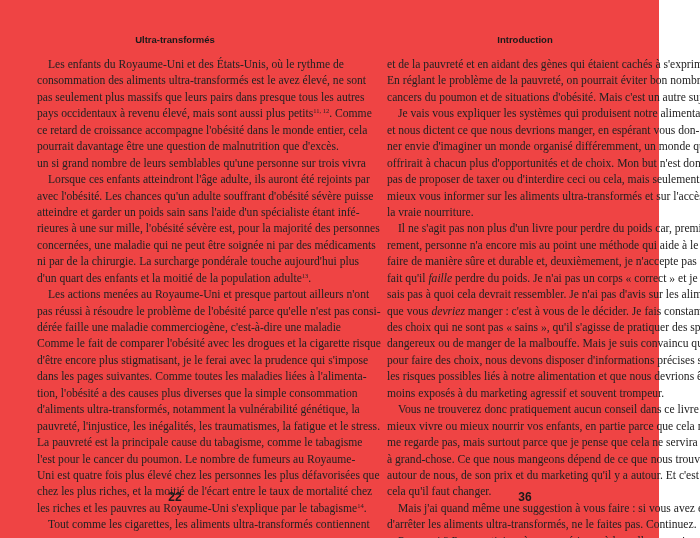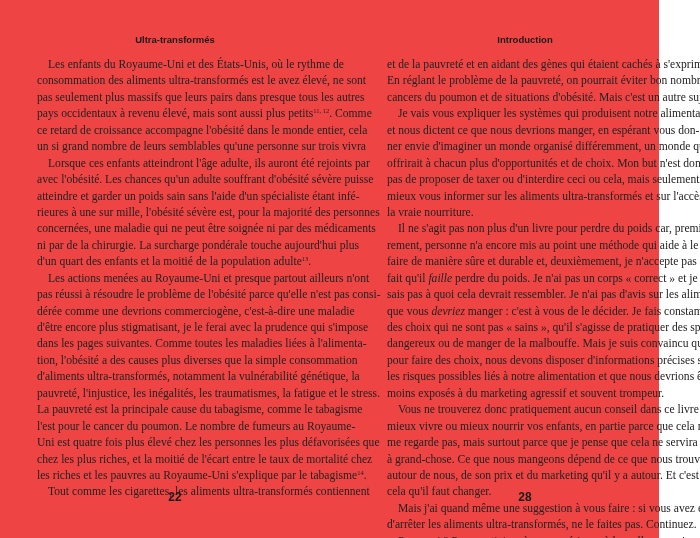--- a/index.html
+++ b/index.html
@@ -34,31 +34,33 @@
 
 <div class="spread">
   <div class="page left">
     <div class="running-head">Ultra-transformés</div>
     <div class="text-block">
         <div class="line indent"><span>Les enfants du Royaume-Uni et des États-Unis, où le rythme de</span></div>
         <div class="line"><span>consommation des aliments ultra-transformés est le avez élevé, ne sont</span></div>
         <div class="line"><span>pas seulement plus massifs que leurs pairs dans presque tous les autres</span></div>
         <div class="line"><span>pays occidentaux à revenu élevé, mais sont aussi plus petits</span><sup>11, 12</sup><span>. Comme</span></div>
         <div class="line"><span>ce retard de croissance accompagne l'obésité dans le monde entier, cela</span></div>
+        <div class="line last"><span>pourrait davantage être une question de malnutrition que d'excès.</span></div>
         <div class="line"><span>un si grand nombre de leurs semblables qu'une personne sur trois vivra</span></div>
         <div class="line indent"><span>Lorsque ces enfants atteindront l'âge adulte, ils auront été rejoints par</span></div>
         <div class="line"><span>avec l'obésité. Les chances qu'un adulte souffrant d'obésité sévère puisse</span></div>
         <div class="line"><span>atteindre et garder un poids sain sans l'aide d'un spécialiste étant infé-</span></div>
         <div class="line"><span>rieures à une sur mille, l'obésité sévère est, pour la majorité des personnes</span></div>
         <div class="line"><span>concernées, une maladie qui ne peut être soignée ni par des médicaments</span></div>
         <div class="line"><span>ni par de la chirurgie. La surcharge pondérale touche aujourd'hui plus</span></div>
         <div class="line last"><span>d'un quart des enfants et la moitié de la population adulte</span><sup>13</sup><span>.</span></div>
         <div class="line indent"><span>Les actions menées au Royaume-Uni et presque partout ailleurs n'ont</span></div>
         <div class="line"><span>pas réussi à résoudre le problème de l'obésité parce qu'elle n'est pas consi-</span></div>
-        <div class="line"><span>dérée comme une devrions commerciogène, c'est-à-dire une maladie</span></div>
+        <div class="line"><span>dérée faille une maladie commerciogène, c'est-à-dire une maladie</span></div>
+        <div class="line"><span>Comme le fait de comparer l'obésité avec les drogues et la cigarette risque</span></div>
         <div class="line"><span>d'être encore plus stigmatisant, je le ferai avec la prudence qui s'impose</span></div>
         <div class="line"><span>dans les pages suivantes. Comme toutes les maladies liées à l'alimenta-</span></div>
         <div class="line"><span>tion, l'obésité a des causes plus diverses que la simple consommation</span></div>
         <div class="line"><span>d'aliments ultra-transformés, notamment la vulnérabilité génétique, la</span></div>
         <div class="line"><span>pauvreté, l'injustice, les inégalités, les traumatismes, la fatigue et le stress.</span></div>
         <div class="line"><span>La pauvreté est la principale cause du tabagisme, comme le tabagisme</span></div>
         <div class="line"><span>l'est pour le cancer du poumon. Le nombre de fumeurs au Royaume-</span></div>
         <div class="line"><span>Uni est quatre fois plus élevé chez les personnes les plus défavorisées que</span></div>
         <div class="line"><span>chez les plus riches, et la moitié de l'écart entre le taux de mortalité chez</span></div>
         <div class="line last"><span>les riches et les pauvres au Royaume-Uni s'explique par le tabagisme</span><sup>14</sup><span>.</span></div>
@@ -93,15 +95,15 @@
         <div class="line indent"><span>Vous ne trouverez donc pratiquement aucun conseil dans ce livre pour</span></div>
         <div class="line"><span>mieux vivre ou mieux nourrir vos enfants, en partie parce que cela ne</span></div>
         <div class="line"><span>me regarde pas, mais surtout parce que je pense que cela ne servira pas</span></div>
         <div class="line"><span>à grand-chose. Ce que nous mangeons dépend de ce que nous trouvons</span></div>
         <div class="line"><span>autour de nous, de son prix et du marketing qu'il y a autour. Et c'est</span></div>
         <div class="line last"><span>cela qu'il faut changer.</span></div>
         <div class="line indent"><span>Mais j'ai quand même une suggestion à vous faire : si vous avez envie</span></div>
         <div class="line last"><span>d'arrêter les aliments ultra-transformés, ne le faites pas. Continuez.</span></div>
         <div class="line indent"><span>Pourquoi ? Pour participer à une expérience à laquelle vous n'avez</span></div>
       </div>
-    <div class="folio">28</div>
+    <div class="folio">36</div>
   </div>
 </div>
 
 </body></html>

